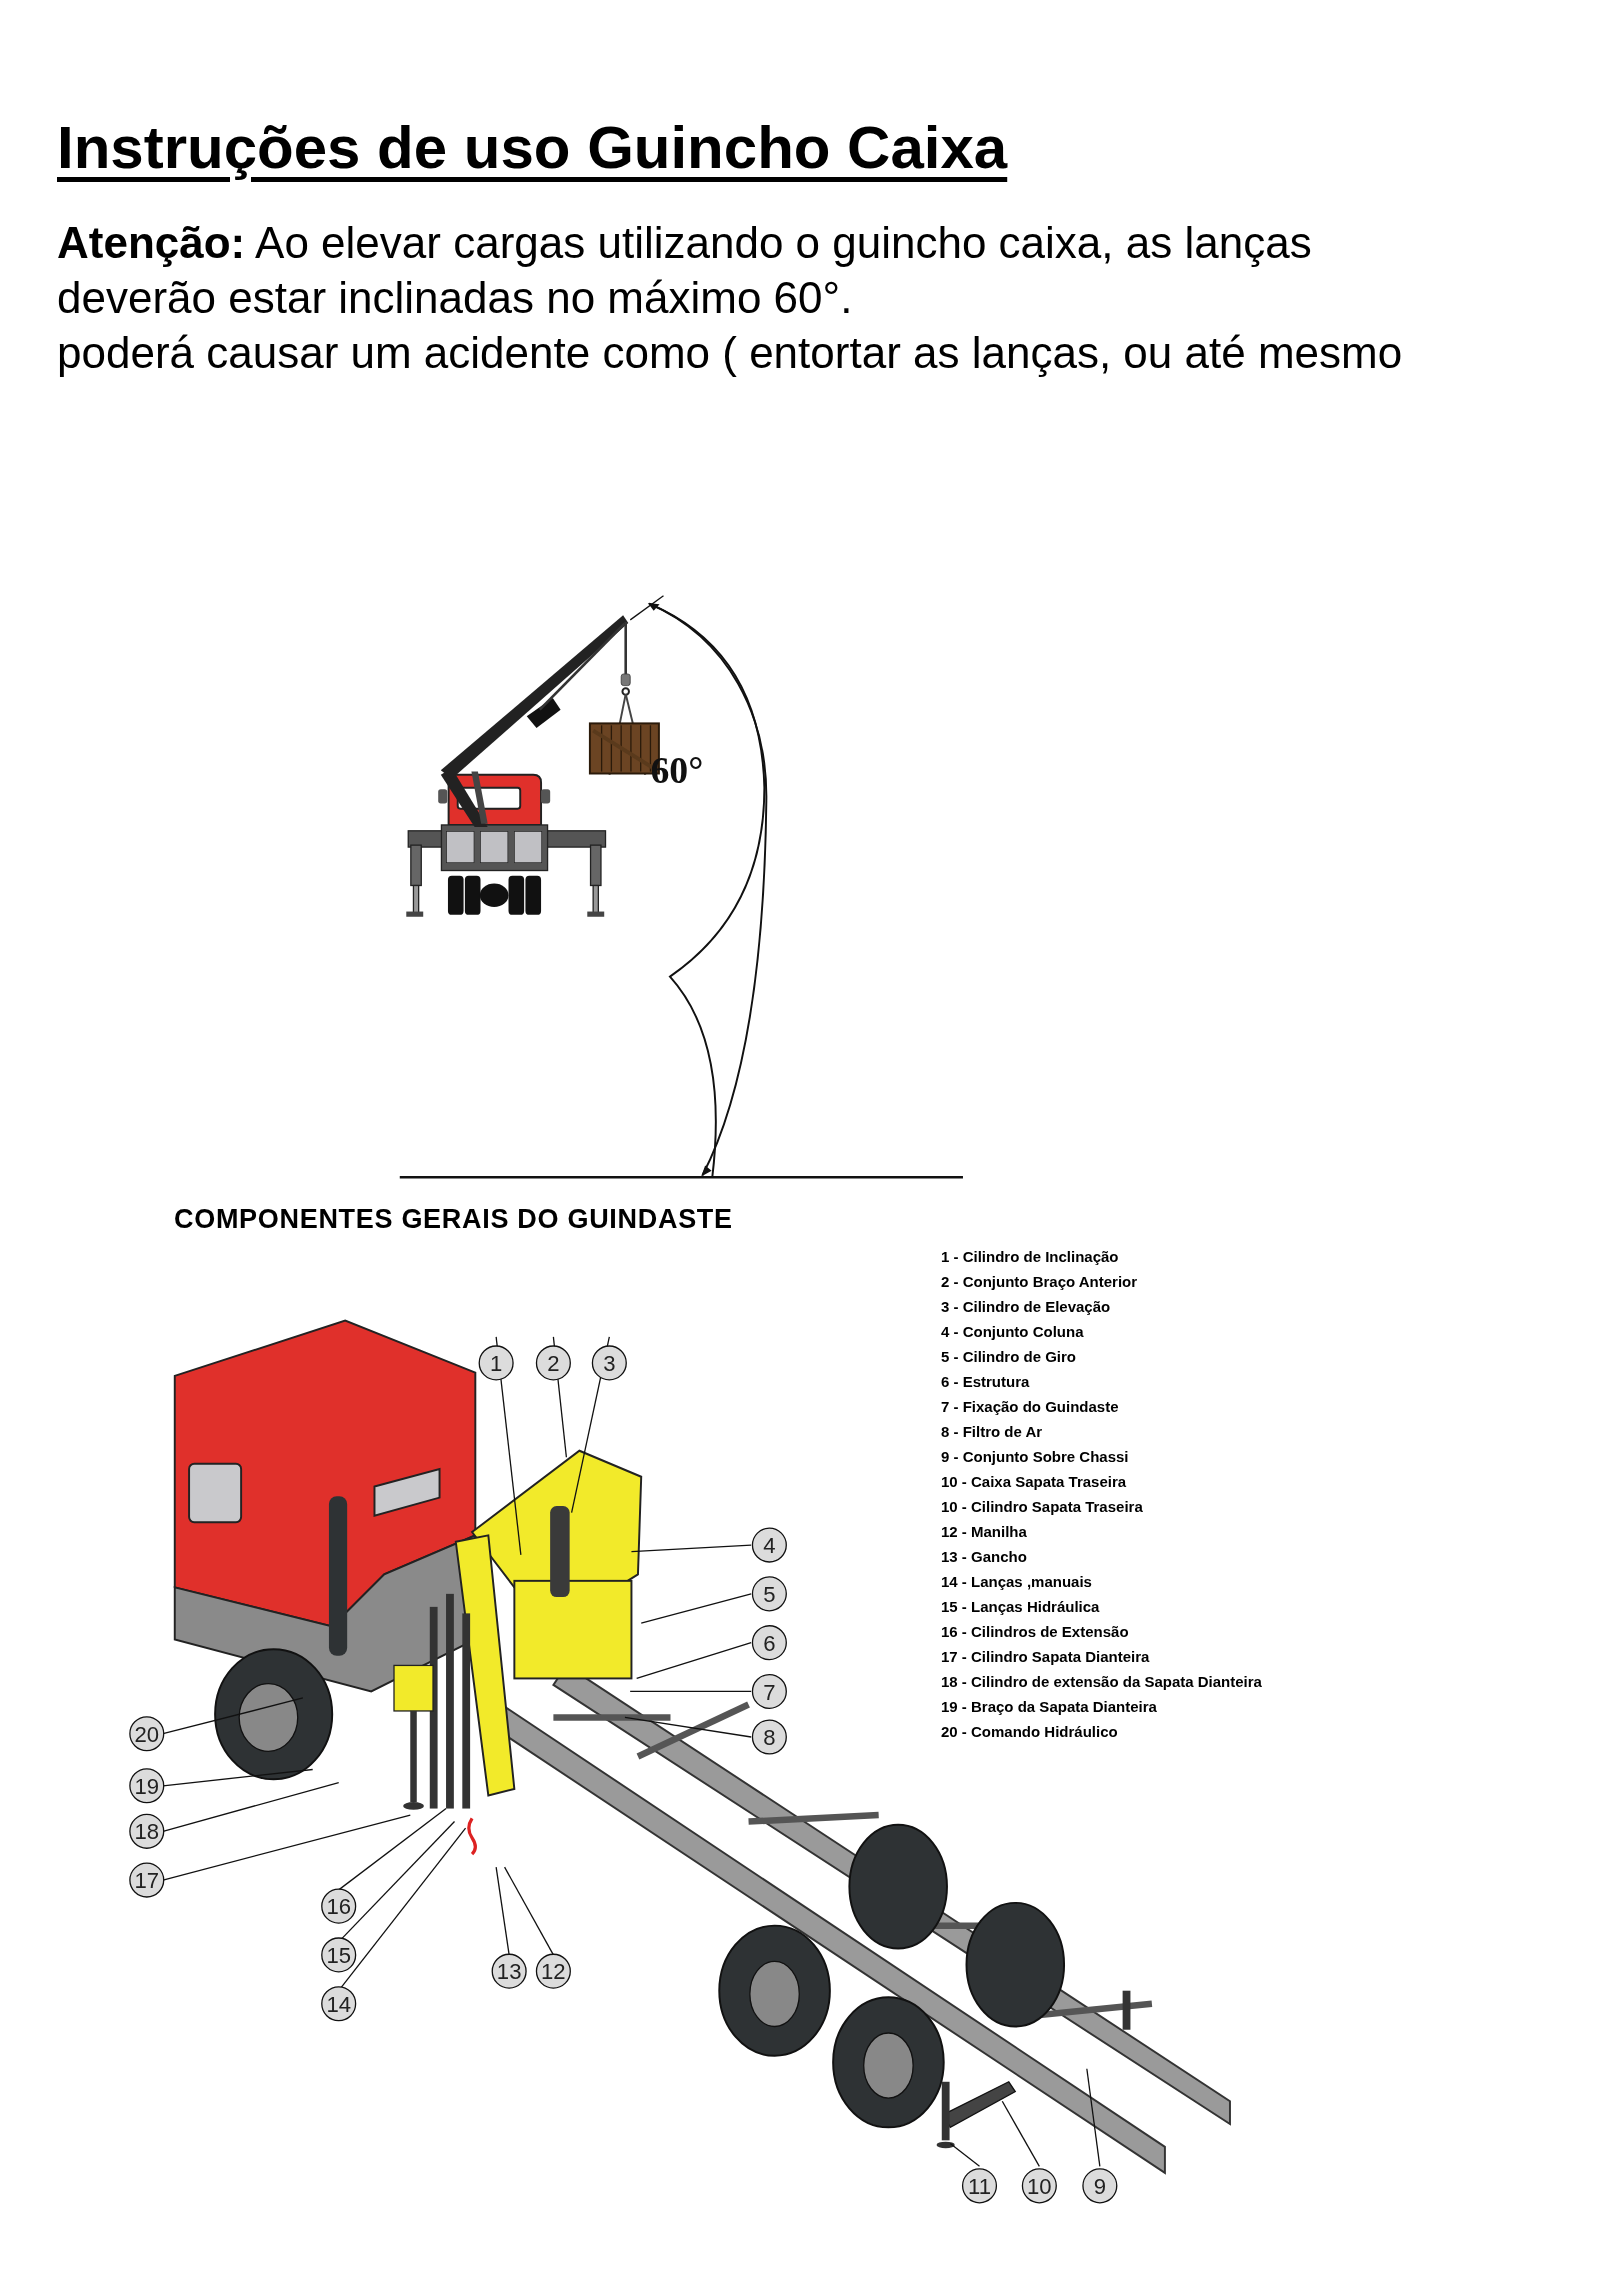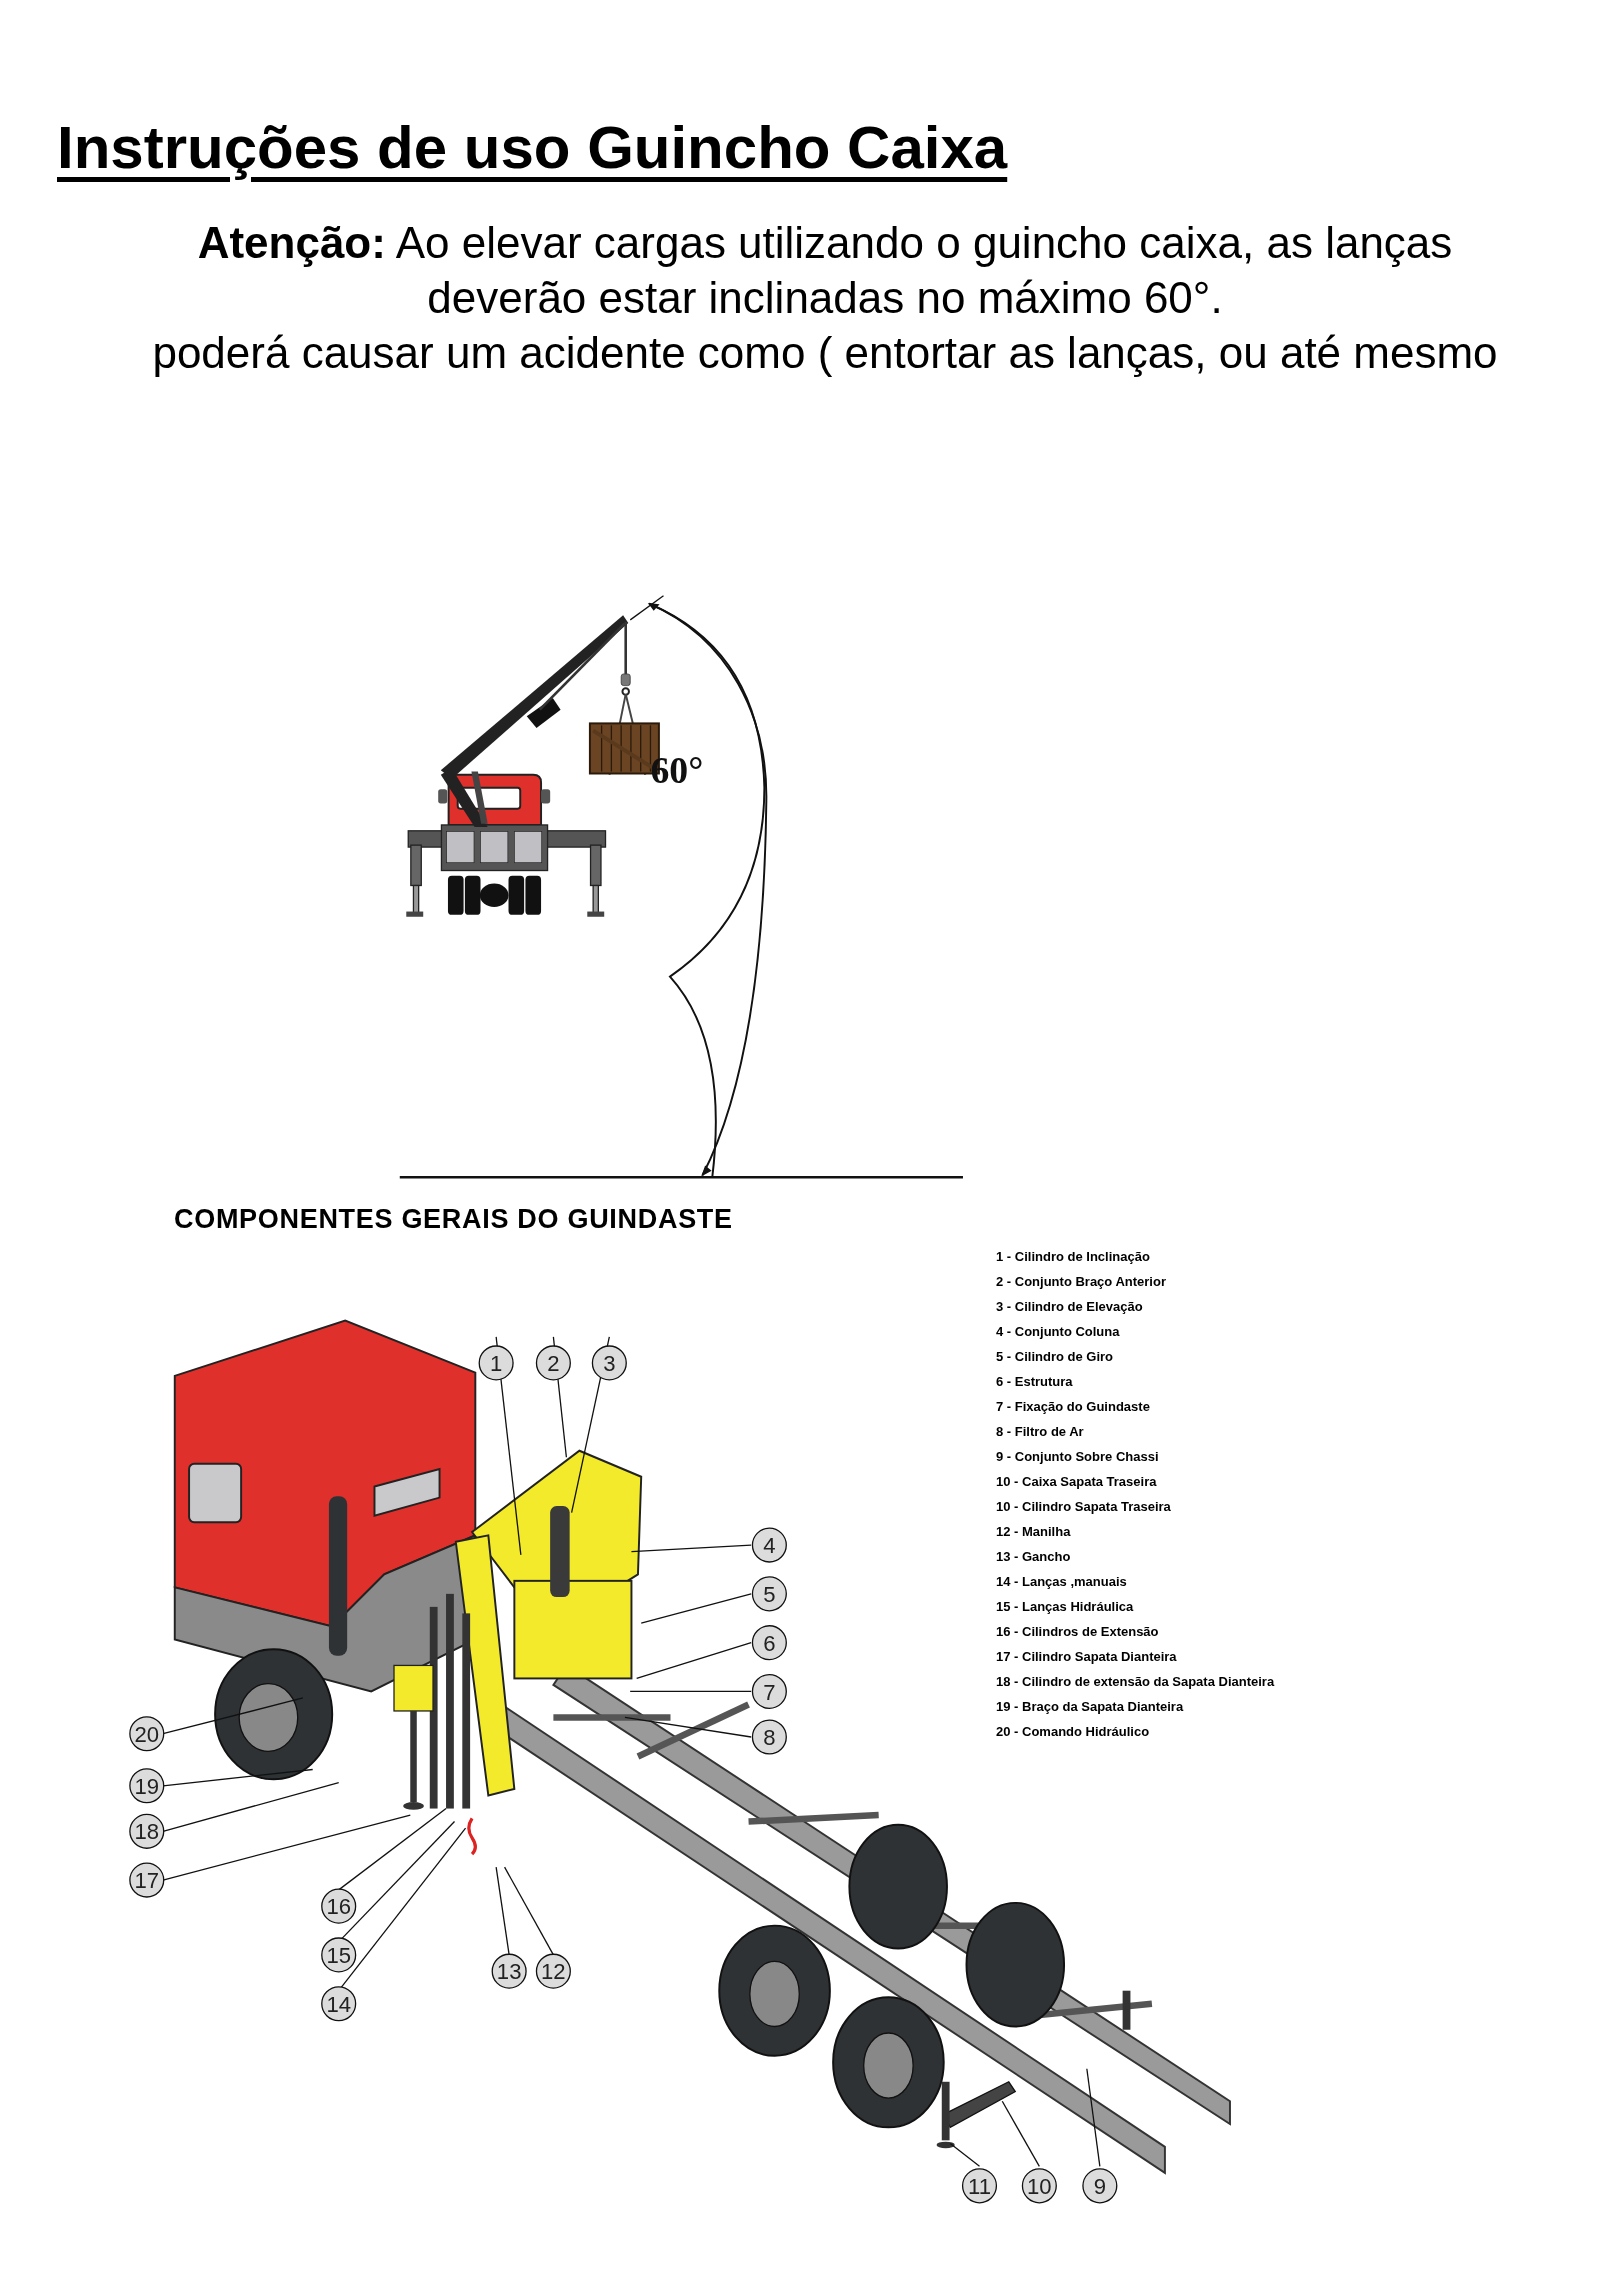--- a/index.html
+++ b/index.html
@@ -1,23 +1,23 @@
 <!DOCTYPE html>
 <html style="font-size:10.4px"><head>
 <meta charset="utf-8">
 <style>
   html,body{margin:0;padding:0;background:#fff;}
   body{width:1616px;height:2284px;position:relative;overflow:hidden;font-family:"Liberation Sans",sans-serif;color:#000;}
   .title{position:absolute;left:57px;top:73px;font-size:60px;font-weight:bold;text-decoration:underline;text-decoration-thickness:4.6px;text-underline-offset:9px;white-space:nowrap;letter-spacing:0px;}
   .para{position:absolute;left:57px;top:215px;font-size:44px;line-height:55px;width:1536px;}
   .para b{font-weight:bold;}
-  .para .line{display:block;white-space:nowrap;text-align:center;}
+  .para .line{display:block;white-space:nowrap;}
   .crane{position:absolute;left:390px;top:586px;width:586px;height:599px;}
   .sec-title{position:absolute;left:174px;top:1204px;font-size:27px;font-weight:bold;white-space:nowrap;letter-spacing:0.7px;}
-  .legend{position:absolute;left:996px;top:1244px;font-size:13px;font-weight:bold;line-height:25px;}
+  .legend{position:absolute;left:941px;top:1244px;font-size:15px;font-weight:bold;line-height:25px;}
   .legend div{white-space:nowrap;}
   .truck{position:absolute;left:98px;top:1301px;width:1171px;height:911px;}
   .callout-num{font-family:"Liberation Sans",sans-serif;font-size:34px;fill:#222;}
 </style>
 </head>
 <body>
 
 <h1 class="title">Instruções de uso Guincho Caixa</h1>
 
 <div class="para">

